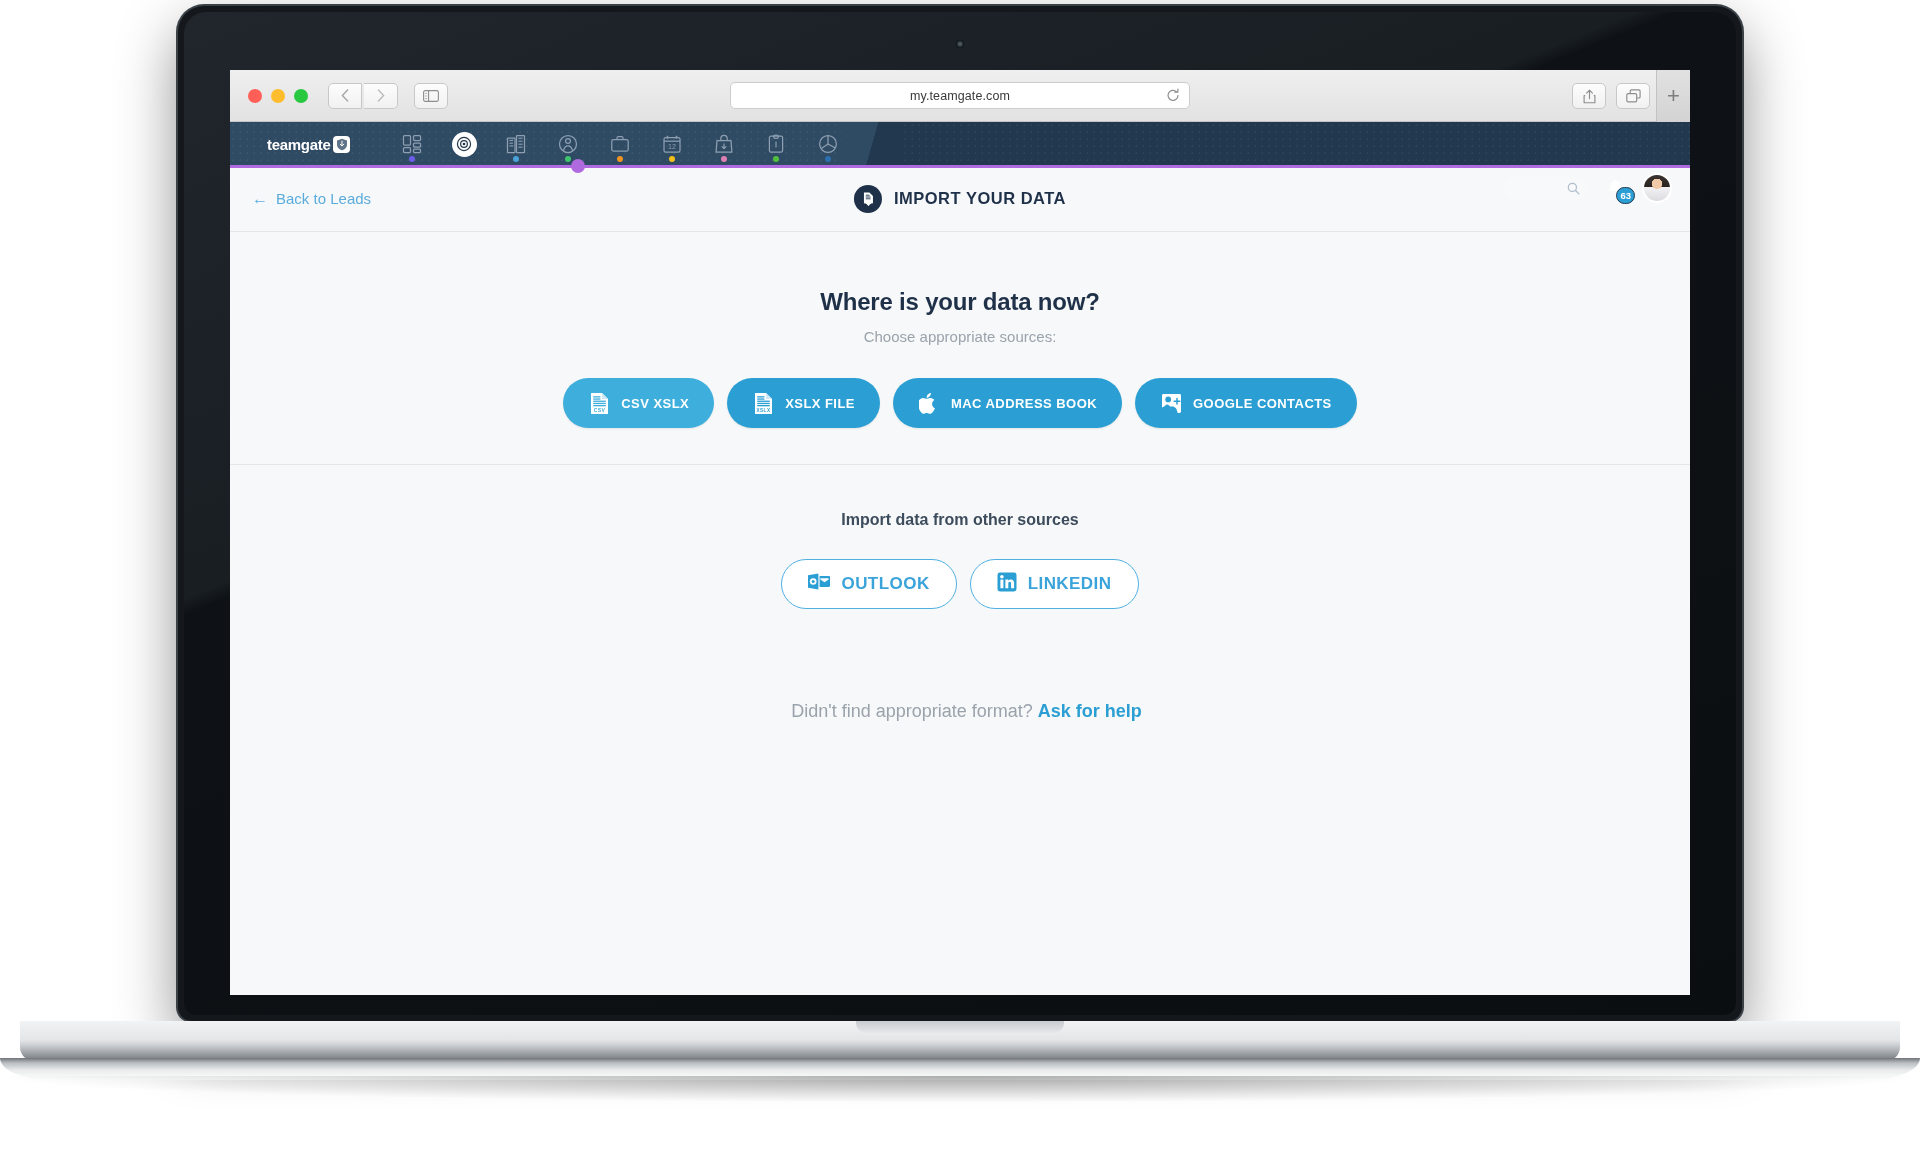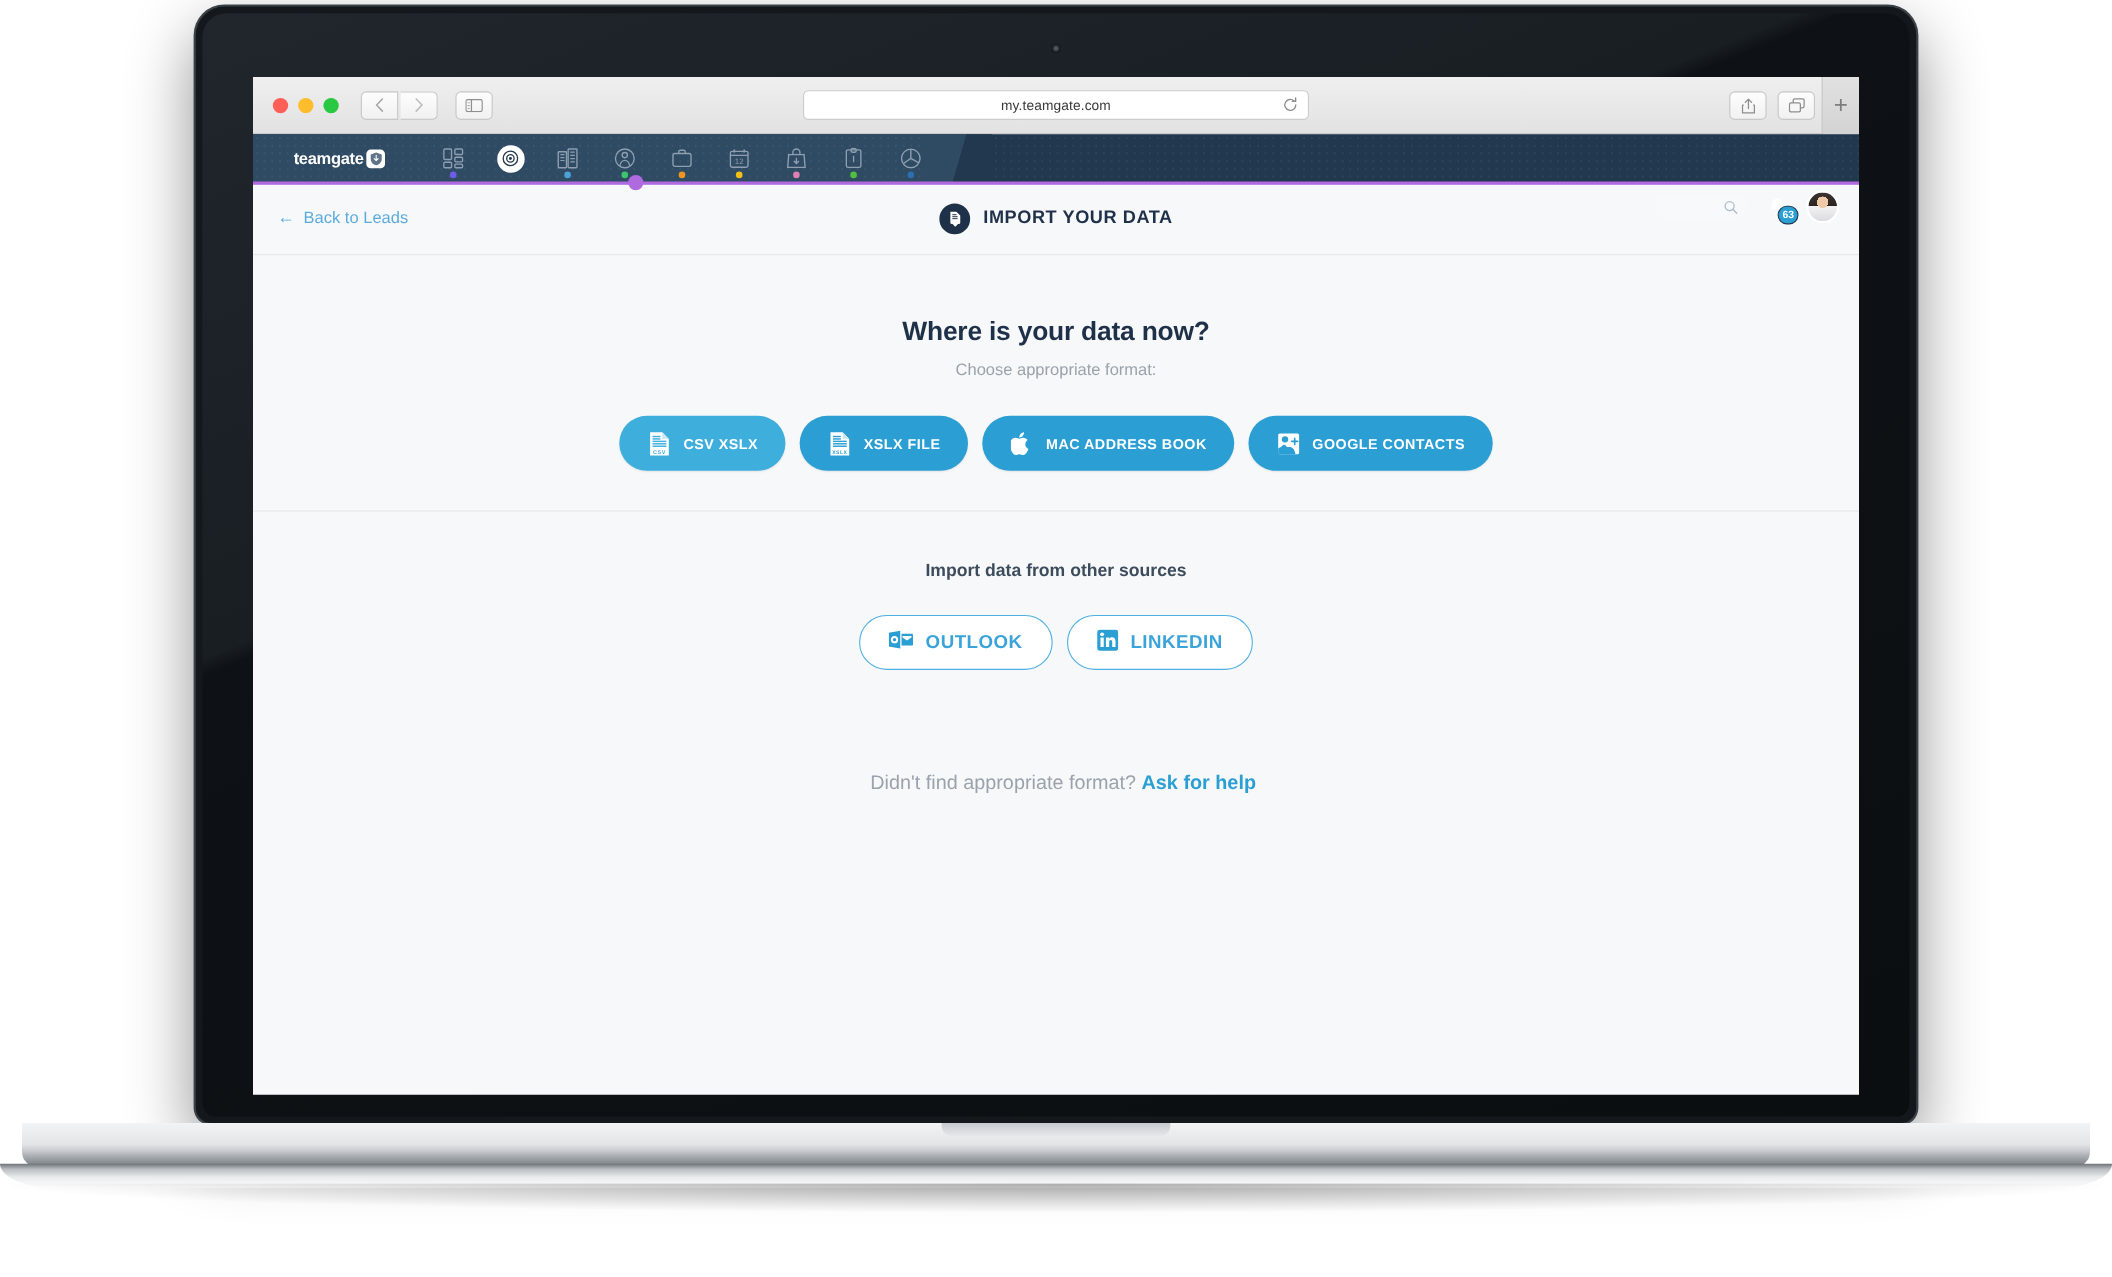--- a/index.html
+++ b/index.html
@@ -436,21 +436,21 @@
             </svg>
           </span>
           <span class="page-title">IMPORT YOUR DATA</span>
         </div>
       </div>
 
       <div class="content">
 
         <div class="section-a">
           <h1 class="where">Where is your data now?</h1>
-          <p class="choose">Choose appropriate format:</p>
+          <p class="choose">Choose appropriate sources:</p>
 
           <div class="btn-row">
 
             <div class="fmt-btn" style="background:#3eaedd">
               <span class="bicon">
                 <svg width="19" height="23" viewBox="0 0 19 23">
                   <path d="M1 1h11l6 6v15H1z" fill="#fff"></path>
                   <path d="M12 1v6h6z" fill="#cfe8f5"></path>
                   <g fill="#3eaedd">
                     <rect x="3.2" y="4.2" width="7.2" height="1.3"></rect>

